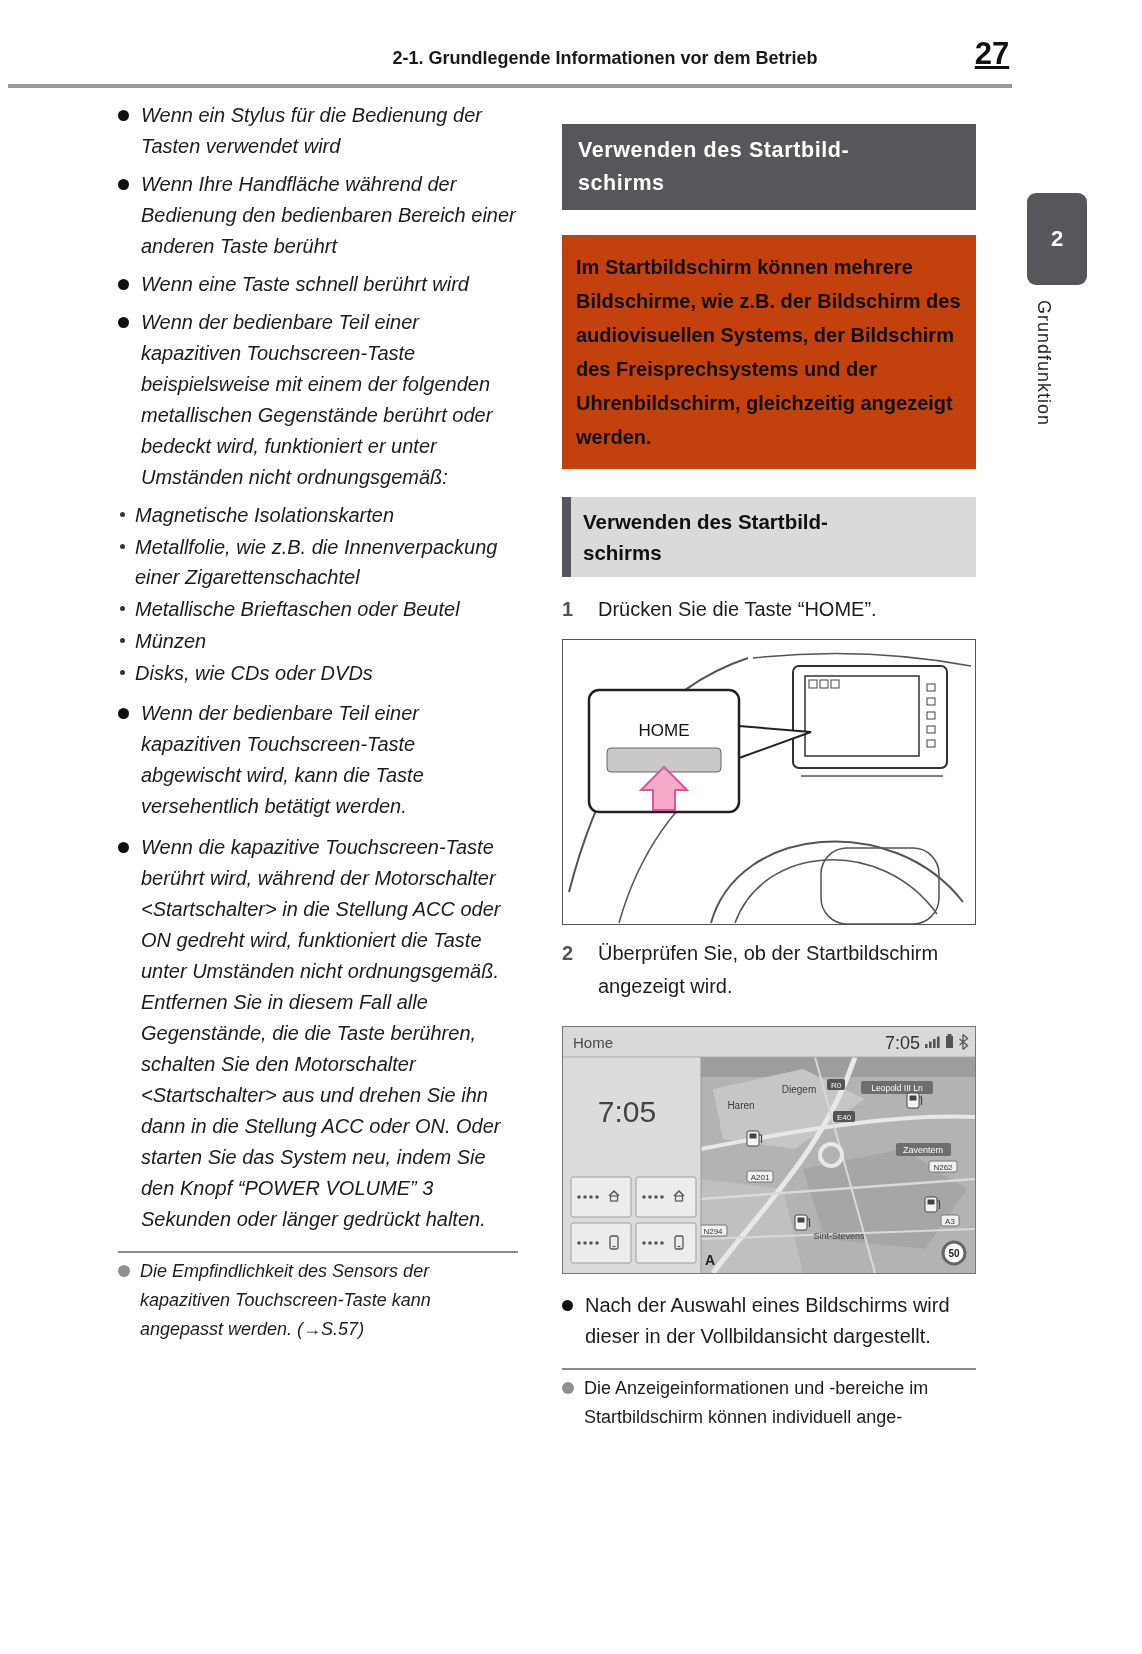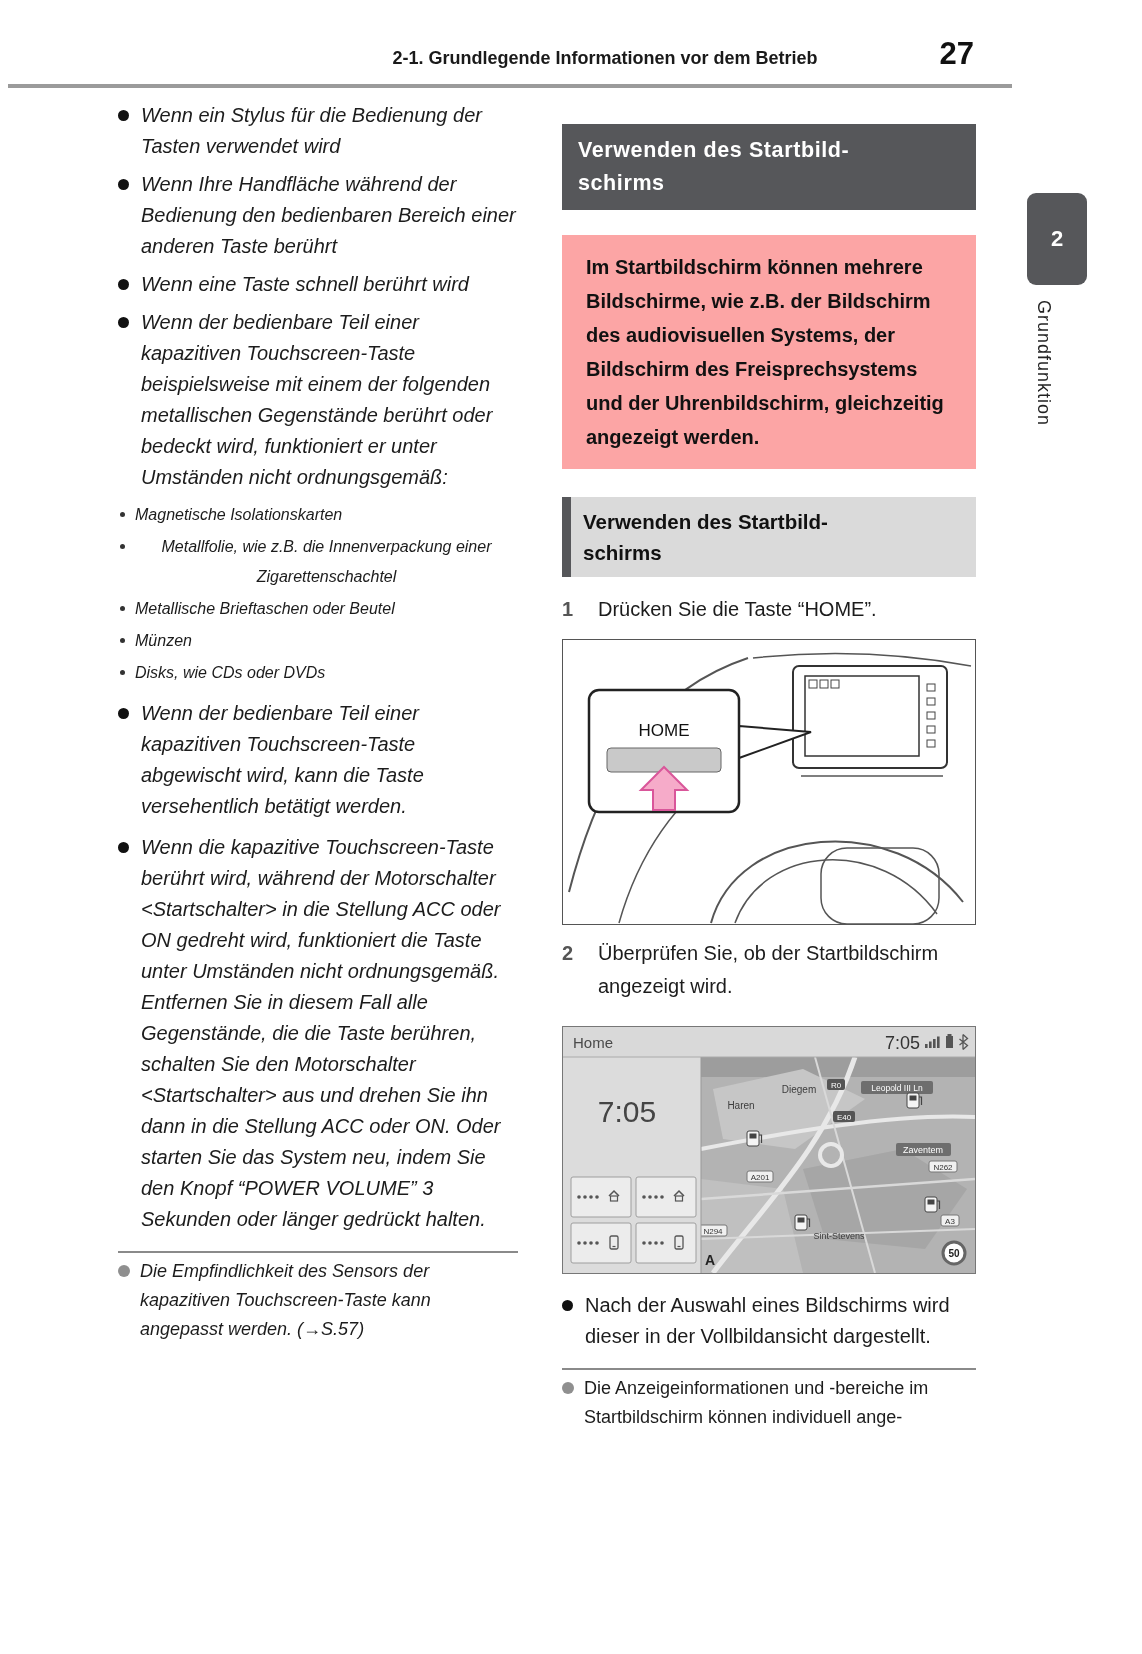--- a/index.html
+++ b/index.html
@@ -6,50 +6,50 @@
   body{
     width:1142px;height:1654px;background:#ffffff;
     font-family:"Liberation Sans","DejaVu Sans",sans-serif;
     color:#1c1c1c;position:relative;overflow:hidden;
   }
   .page{position:absolute;inset:0;}
 
   
   .breadcrumb{position:absolute;top:48px;left:300px;width:610px;text-align:center;
     font-size:18px;font-weight:bold;color:#1a1a1a;}
-  .page-number{position:absolute;top:36px;left:914px;width:60px;text-align:right;
-    font-size:31px;font-weight:bold;color:#111;}
+  .page-number{position:absolute;top:36px;left:962px;width:60px;text-align:center;
+    font-size:31px;font-weight:bold;color:#111;text-decoration:underline;}
   .header-rule{position:absolute;top:84px;left:8px;width:1004px;height:4px;background:#9b9b9b;}
 
   
   .side-tab{position:absolute;left:1027px;top:193px;width:60px;height:92px;background:#56575a;
     border-radius:9px;color:#fff;font-size:22px;font-weight:bold;
     display:flex;align-items:center;justify-content:center;}
   .side-label{position:absolute;left:1033px;top:300px;height:220px;
     writing-mode:vertical-rl;font-size:18px;color:#222;letter-spacing:1px;}
 
   
   .col-left{position:absolute;left:118px;top:100px;width:400px;font-style:italic;}
   .col-right{position:absolute;left:562px;top:124px;width:414px;}
 
   
   .bullet-item{display:flex;gap:12px;font-size:20px;line-height:31px;margin-bottom:7px;}
   .bullet-item .dot{flex:none;width:11px;height:11px;border-radius:50%;background:#111;margin-top:10px;}
   .bullet-text{hyphens:auto;-webkit-hyphens:auto;}
-  .sub-item{display:flex;gap:10px;font-size:16px;line-height:30px;margin-bottom:2px;padding-left:2px;text-align:center;}
+  .sub-item{display:flex;gap:10px;font-size:20px;line-height:30px;margin-bottom:2px;padding-left:2px;}
   .sub-item .sdot{flex:none;width:5px;height:5px;border-radius:50%;background:#333;margin-top:12px;}
 
   .note-block{border-top:2px solid #8a8a8a;margin-top:16px;padding-top:4px;
     display:flex;gap:10px;font-size:18px;line-height:29px;}
   .note-block .gdot{flex:none;width:12px;height:12px;border-radius:50%;background:#8f8f8f;margin-top:8px;}
 
   
   .main-heading{background:#56575a;color:#fff;font-weight:bold;font-size:21.5px;line-height:33px;
     letter-spacing:0.6px;padding:10px 16px;}
-  .intro-box{margin-top:25px;background:#fca5a5;padding:15px 24px;font-weight:bold;
+  .intro-box{margin-top:25px;background:#c2410c;padding:15px 14px;font-weight:bold;
     font-size:20px;line-height:34px;color:#111;hyphens:auto;-webkit-hyphens:auto;}
   .section-heading{margin-top:28px;background:#dadada;border-left:9px solid #56575a;
     padding:9px 12px;font-weight:bold;font-size:20.5px;line-height:31px;color:#111;}
   .step{display:flex;margin-top:16px;font-size:20px;line-height:33px;}
   .step-num{flex:none;width:36px;font-weight:bold;color:#555;}
   .figure{margin-top:13px;background:#fff;border:1px solid #555;}
   .figure svg{display:block;}
   .fig2{margin-top:23px;border:1px solid #777;}
   .result-bullet{margin-top:16px;display:flex;gap:12px;font-size:20px;line-height:31px;}
   .result-bullet .dot{flex:none;width:11px;height:11px;border-radius:50%;background:#111;margin-top:10px;}

